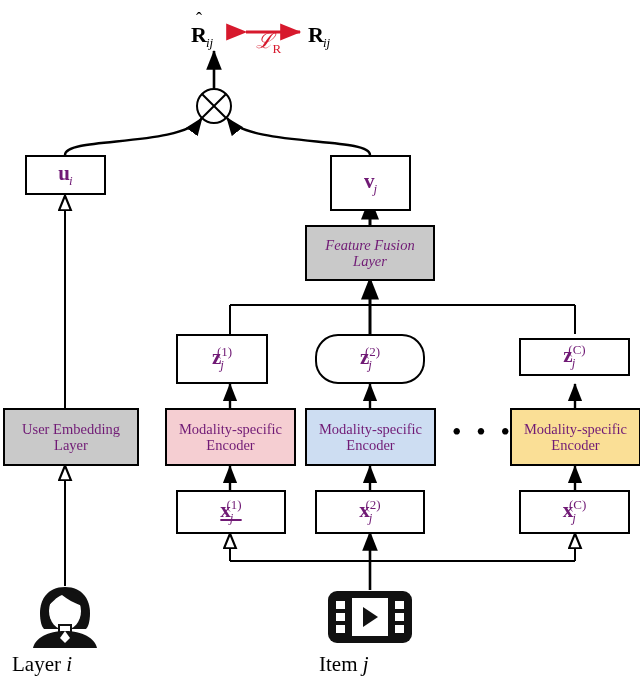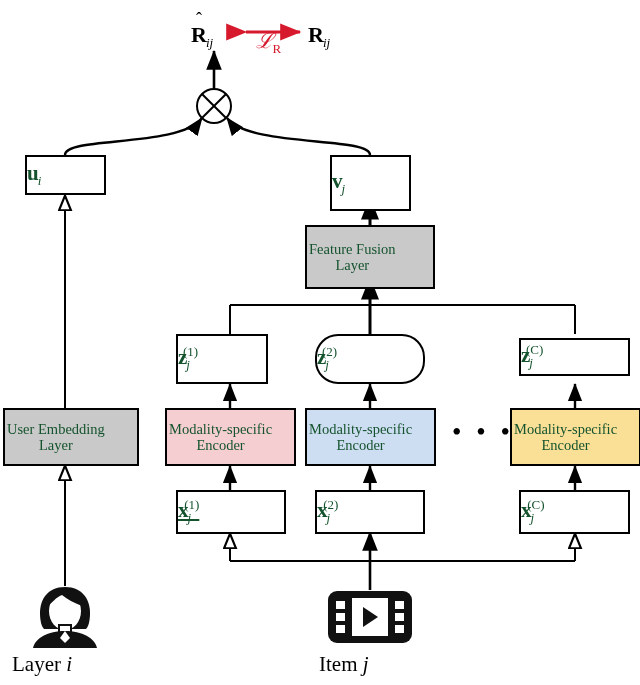--- a/index.html
+++ b/index.html
@@ -22,24 +22,24 @@
     height: 685px;
     pointer-events: none;
   }
   .node {
     position: absolute;
     box-sizing: border-box;
     border: 2px solid #000000;
     background: #ffffff;
     display: flex;
     align-items: center;
-    justify-content: flex-start;
+    justify-content: center;
     text-align: center;
     line-height: 1.12;
-    color: #14532d;
+    color: #701a75;
     z-index: 3;
   }
   .node-gray { background: #c9c9c9; }
   .node-pink { background: #f5ced2; }
   .node-blue { background: #cdddf2; }
   .node-yellow { background: #fadf96; }
 
   .enc-label { font-size: 14.5px; padding: 0 2px; }
 
   .vec {
@@ -191,21 +191,21 @@
   </div>
 
   <div class="node" style="left:25px; top:155px; width:81px; height:40px;">
     <span class="vec"><b class="vb">u</b><span class="sub">i</span></span>
   </div>
 
   <div class="node" style="left:330px; top:155px; width:81px; height:56px;">
     <span class="vec"><b class="vb">v</b><span class="sub">j</span></span>
   </div>
 
-  <div class="node node-gray" style="left:305px; top:225px; width:130px; height:64px;">
+  <div class="node node-gray" style="left:305px; top:225px; width:130px; height:56px;font-style:italic;">
     <span class="enc-label">
       <span>Feature Fusion</span><br>
       <span>Layer</span>
     </span>
   </div>
 
   <div class="node" style="left:176px; top:334px; width:92px; height:50px;">
     <span class="vec"><b class="vb">z</b><span class="sub">j</span><span class="sup">(1)</span></span>
   </div>
   <div class="node" style="left:315px; top:334px; width:110px; height:50px;border-radius:23px;">

